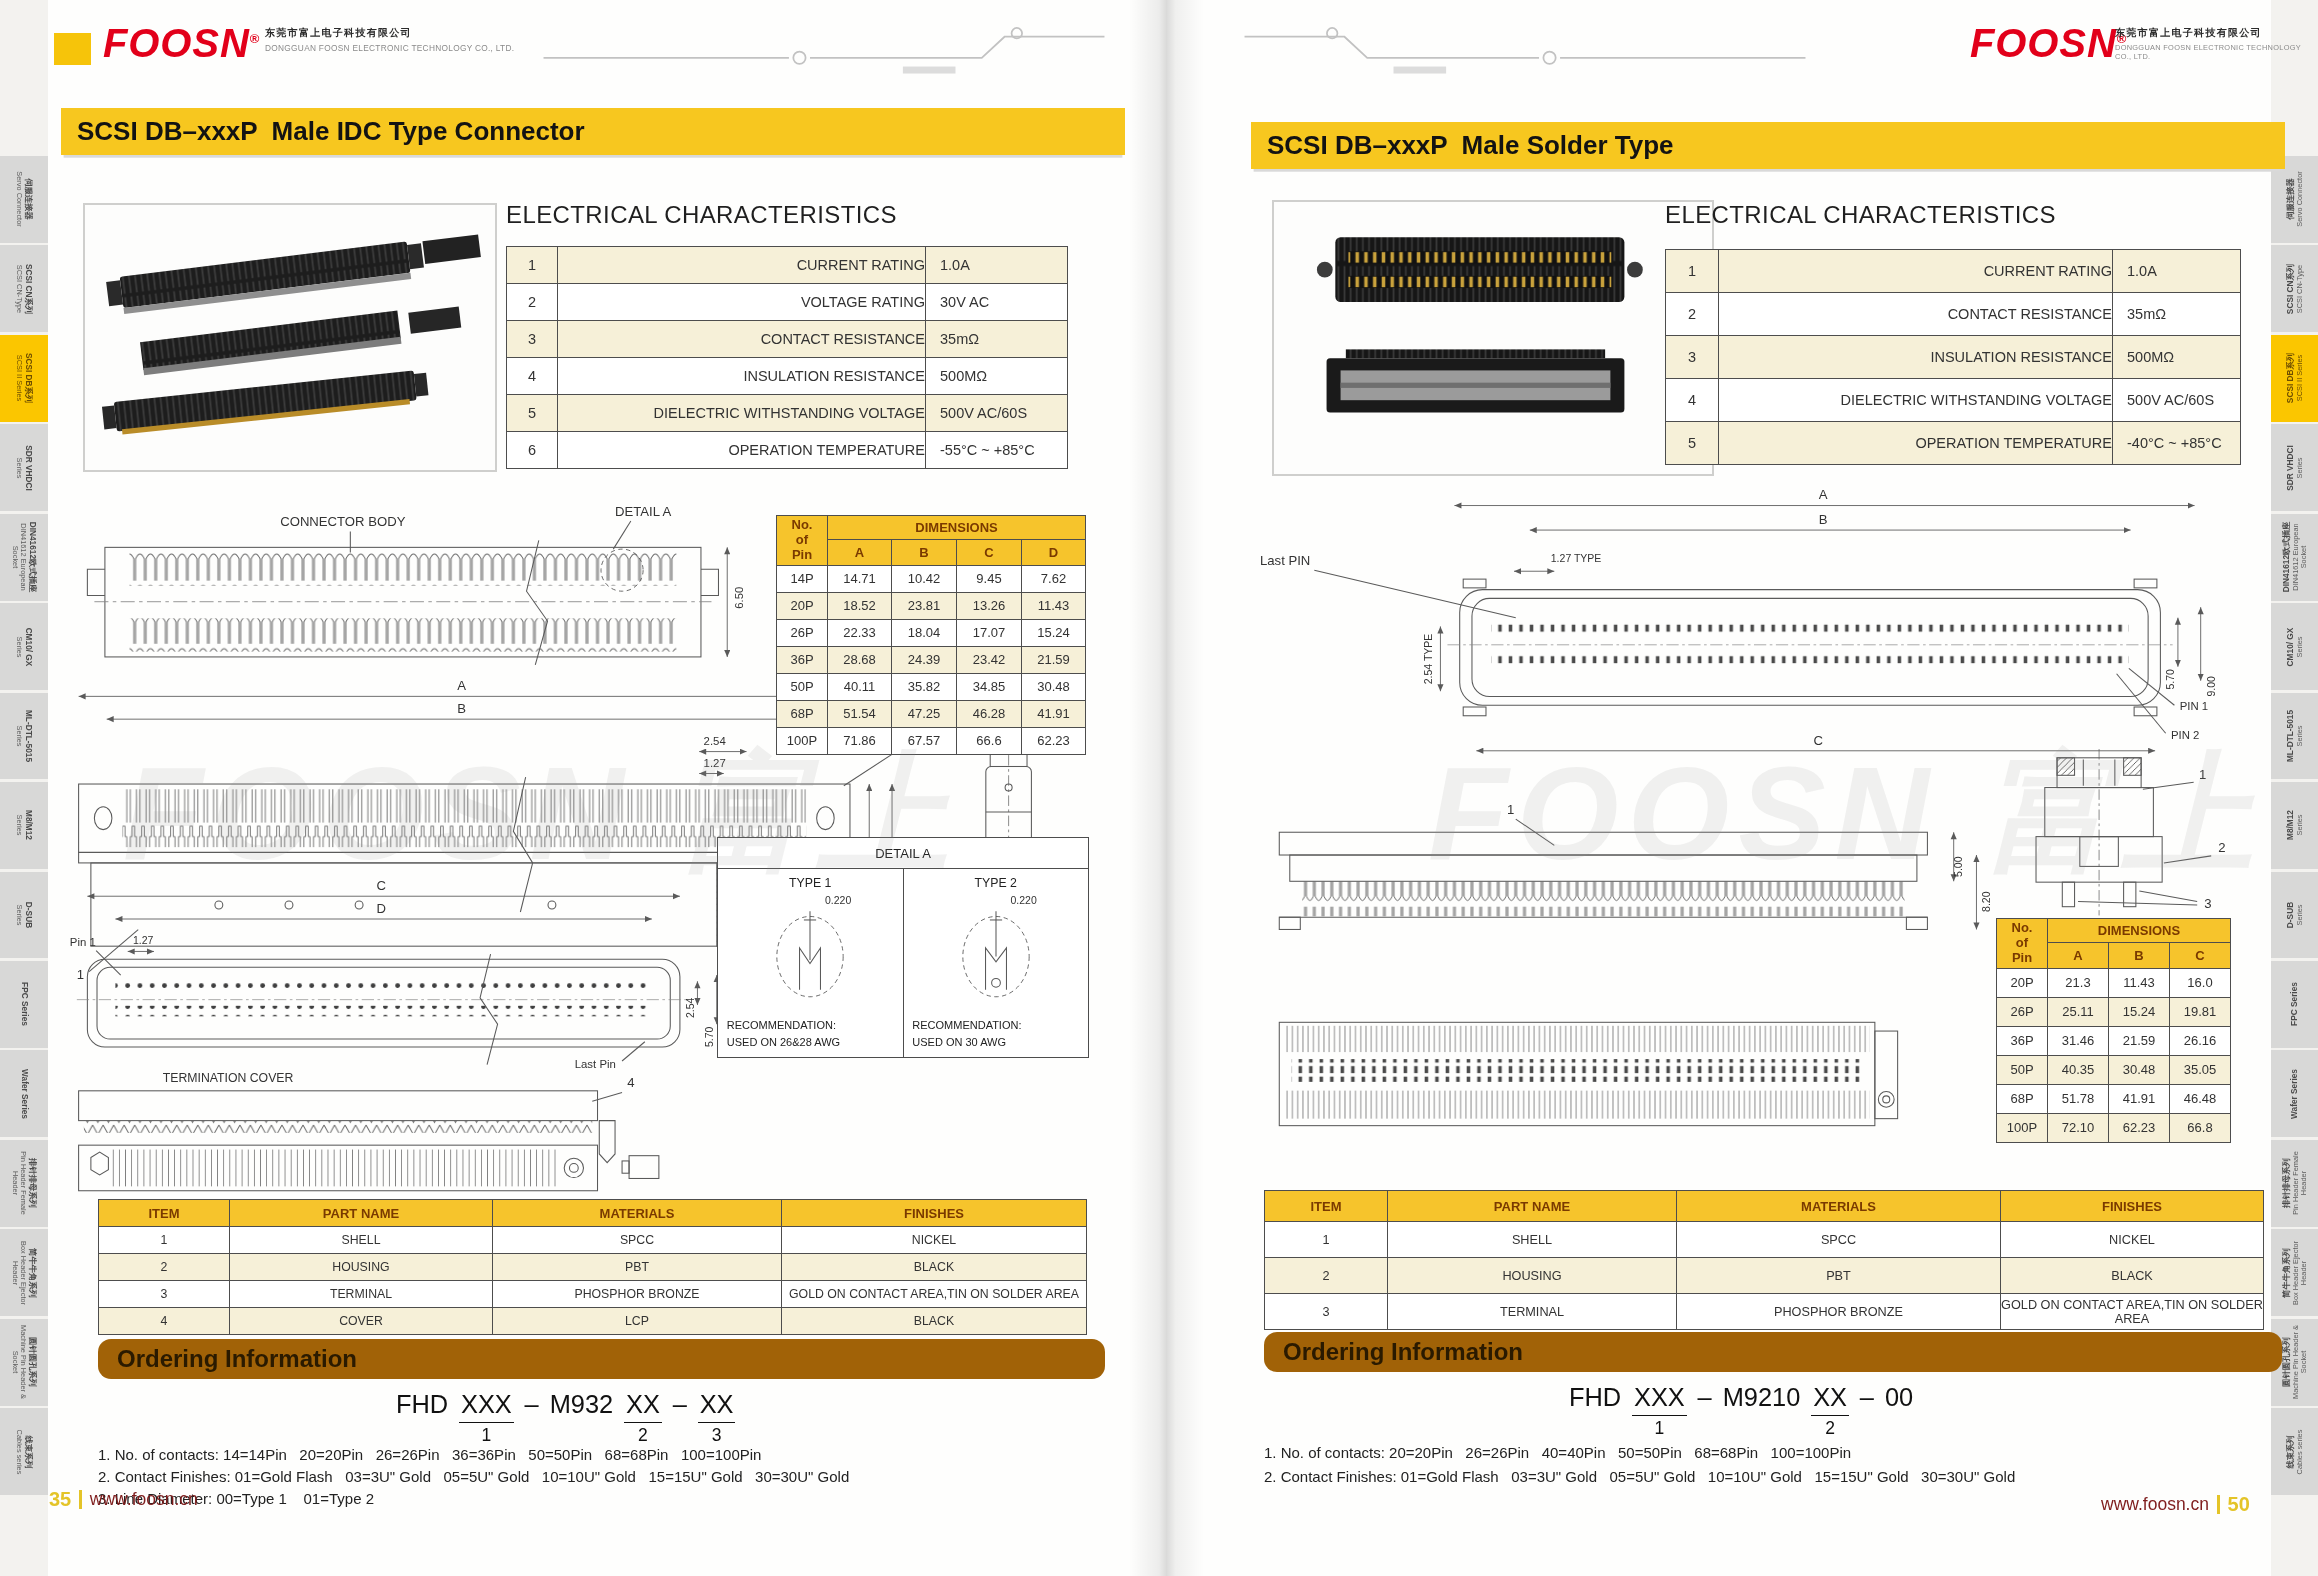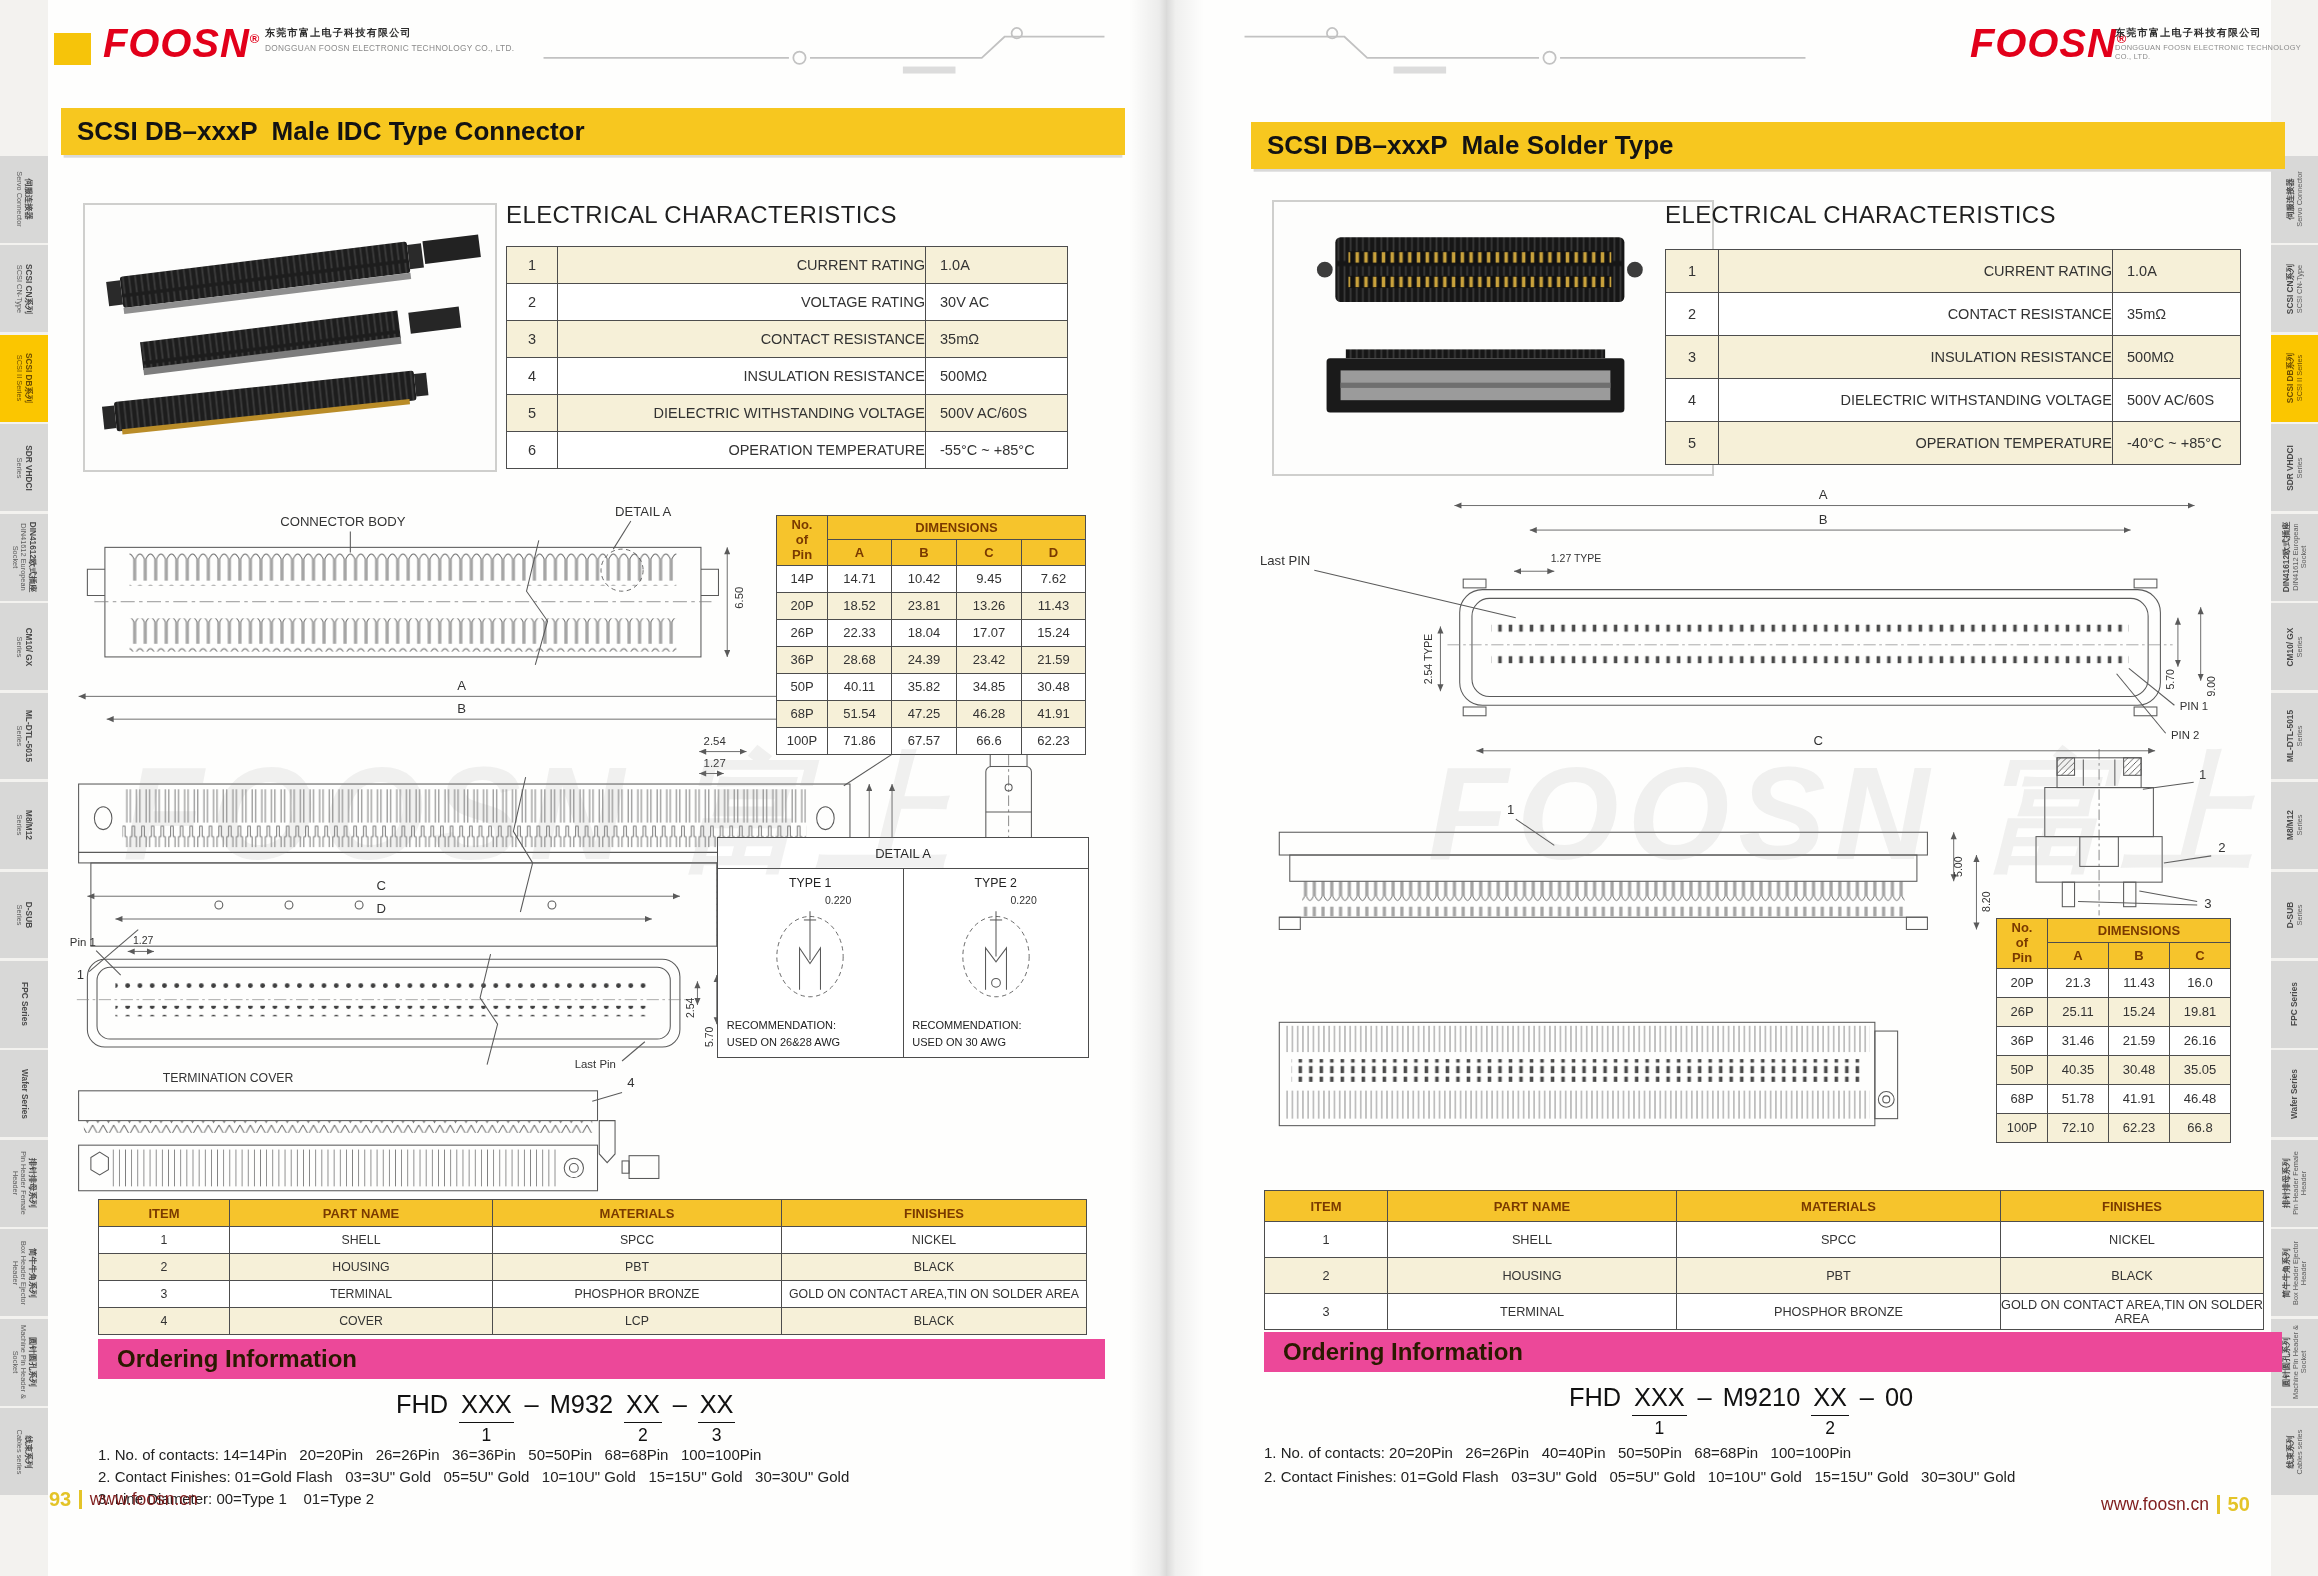--- a/index.html
+++ b/index.html
@@ -37,22 +37,22 @@
   .elec td.vl{text-align:left;padding-left:14px;}
   .elec tbody tr:nth-of-type(odd) td{background:#f6f0d8;}
   .dims th{font-size:13px;}
   .dims td{height:26px;font-size:13px;}
   .dims tbody tr:nth-of-type(even) td{background:#f6f0d8;}
   .pinh{white-space:pre-line;line-height:1.15;font-size:12.7px;}
   .mats th{height:26px;font-size:13px;}
   .mats td{height:26px;font-size:12.3px;}
   .mats tbody tr:nth-of-type(even) td{background:#f6f0d8;}
   .matsR th{height:30px;} .matsR td{height:35px;font-size:12.7px;}
-  .ord{position:absolute;height:40px;background:#ec4899;display:flex;align-items:center;padding-left:19px;
-    font-size:24px;font-weight:bold;color:#2a1a00;}
+  .ord{position:absolute;height:40px;background:#a16207;display:flex;align-items:center;padding-left:19px;
+    font-size:24px;font-weight:bold;color:#2a1a00;border-radius:13px;}
   .pn{position:absolute;display:flex;gap:11px;font-size:25.4px;font-weight:500;color:#111;height:56px;}
   .pn .seg{position:relative;}
   .pn .seg b{font-weight:inherit;}
   .pn .seg.u b{border-bottom:1.8px solid #111;padding:0 1.8px 2.6px 1.8px;display:inline-block;}
   .pn .num{position:absolute;top:35px;left:50%;transform:translateX(-50%);font-size:17.5px;font-style:normal;color:#111;}
   .notes{position:absolute;}
   .note-line{font-size:15px;color:#222;line-height:22px;white-space:pre;}
   .foot{position:absolute;display:flex;align-items:center;gap:8px;}
   .pgnum{color:#e4c428;font-weight:bold;font-size:20px;}
   .fbar{width:2.6px;height:19px;background:#e4c428;}
@@ -699,21 +699,21 @@
   </div>
 
   <div class="notes" style="left:98px;top:1444px;">
 
   <div class="note-line">1. No. of contacts: 14=14Pin   20=20Pin   26=26Pin   36=36Pin   50=50Pin   68=68Pin   100=100Pin</div>
       <div class="note-line">2. Contact Finishes: 01=Gold Flash   03=3U" Gold   05=5U" Gold   10=10U" Gold   15=15U" Gold   30=30U" Gold</div>
       <div class="note-line">3. Line Diameter: 00=Type 1    01=Type 2</div>
     </div>
 
   <div class="foot" style="left:49px;top:1488px;">
-    <span class="pgnum">93</span>
+    <span class="pgnum">35</span>
     <span class="fbar"></span>
     <span class="site">www.foosn.cn</span>
   </div>
 
   <div class="wm" style="left:123px;top:727px;">FOOSN 富上</div>
 
   <svg style="position:absolute;left:1227px;top:12.3px;" width="596" height="67" viewBox="0 0 680 76">
     <path d="M660,52 H380" fill="none" stroke="#c2c2c2" stroke-width="2"></path>
     <circle cx="368" cy="52" r="7" fill="none" stroke="#c2c2c2" stroke-width="2"></circle>
     <path d="M356,52 H160 l-26,-24 H20" fill="none" stroke="#c2c2c2" stroke-width="2"></path>

